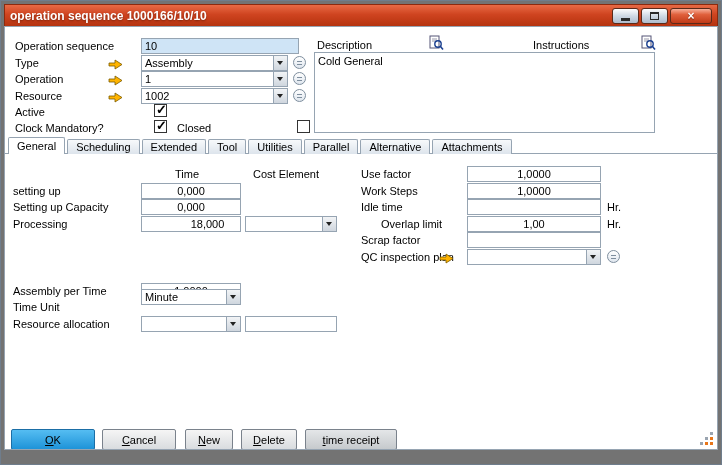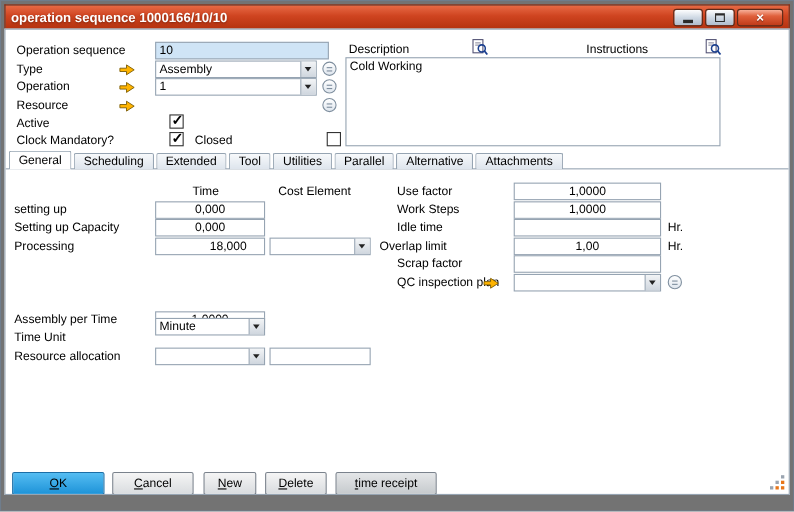--- a/index.html
+++ b/index.html
@@ -146,20 +146,24 @@
       <span class="dd-btn"></span>
     </div>
     <span class="circle-btn" style="left:288px;top:45px"></span>
 
     <span class="lbl" style="left:10px;top:63px">Resource</span>
     <span class="arrow" style="left:103px;top:62px">
       <svg width="15" height="11" viewBox="0 0 15 11">
           <path d="M1 4 h6 V1 l7 4.5 L7 10 V7 H1 z" fill="#ffb400" stroke="#7a5a00" stroke-width="0.8"></path>
         </svg>
     </span>
+    <div class="dd" style="left:136px;top:61px;width:147px">
+      <span class="dd-val">1002</span>
+      <span class="dd-btn"></span>
+    </div>
     <span class="circle-btn" style="left:288px;top:62px"></span>
 
     <span class="lbl" style="left:10px;top:79px">Active</span>
     <span class="cb on" style="left:149px;top:77px"></span>
 
     <span class="lbl" style="left:10px;top:95px">Clock Mandatory?</span>
     <span class="cb on" style="left:149px;top:93px"></span>
     <span class="lbl" style="left:172px;top:95px">Closed</span>
     <span class="cb" style="left:292px;top:93px"></span>
 
@@ -176,21 +180,21 @@
     <span class="lbl" style="left:528px;top:12px">Instructions</span>
     <span class="zoom-icon" style="left:636px;top:8px">
       <svg width="15" height="16" viewBox="0 0 15 16">
           <rect x="1" y="1" width="9" height="12" fill="#fff" stroke="#557"></rect>
           <line x1="3" y1="4" x2="8" y2="4" stroke="#99a"></line>
           <line x1="3" y1="6" x2="8" y2="6" stroke="#99a"></line>
           <circle cx="9" cy="9" r="3.2" fill="none" stroke="#1a3f8f" stroke-width="1.4"></circle>
           <line x1="11.3" y1="11.3" x2="14" y2="14.5" stroke="#1a3f8f" stroke-width="1.6"></line>
         </svg>
     </span>
-    <div class="memo">Cold Working</div>
+    <div class="memo">Cold General</div>
 
     <div class="tabs">
       <span class="tab active">General</span>
       <span class="tab">Scheduling</span>
       <span class="tab">Extended</span>
       <span class="tab">Tool</span>
       <span class="tab">Utilities</span>
       <span class="tab">Parallel</span>
       <span class="tab">Alternative</span>
       <span class="tab">Attachments</span>
@@ -216,21 +220,21 @@
     <span class="lbl" style="left:356px;top:141px">Use factor</span>
     <input class="fld num" style="left: 462px; top: 139px; width: 134px;" value="1,0000">
 
     <span class="lbl" style="left:356px;top:158px">Work Steps</span>
     <input class="fld num" style="left: 462px; top: 156px; width: 134px;" value="1,0000">
 
     <span class="lbl" style="left:356px;top:174px">Idle time</span>
     <input class="fld num" style="left: 462px; top: 172px; width: 134px;" value="">
     <span class="lbl" style="left:602px;top:174px">Hr.</span>
 
-    <span class="lbl" style="left:340px;top:191px">Overlap limit</span>
+    <span class="lbl" style="left:376px;top:191px">Overlap limit</span>
     <input class="fld num" style="left: 462px; top: 189px; width: 134px;" value="1,00">
     <span class="lbl" style="left:602px;top:191px">Hr.</span>
 
     <span class="lbl" style="left:356px;top:207px">Scrap factor</span>
     <input class="fld num" style="left: 462px; top: 205px; width: 134px;" value="">
 
     <span class="lbl" style="left:356px;top:224px">QC inspection plan</span>
     <span class="arrow" style="left:434px;top:223px">
       <svg width="15" height="11" viewBox="0 0 15 11">
           <path d="M1 4 h6 V1 l7 4.5 L7 10 V7 H1 z" fill="#ffb400" stroke="#7a5a00" stroke-width="0.8"></path>

